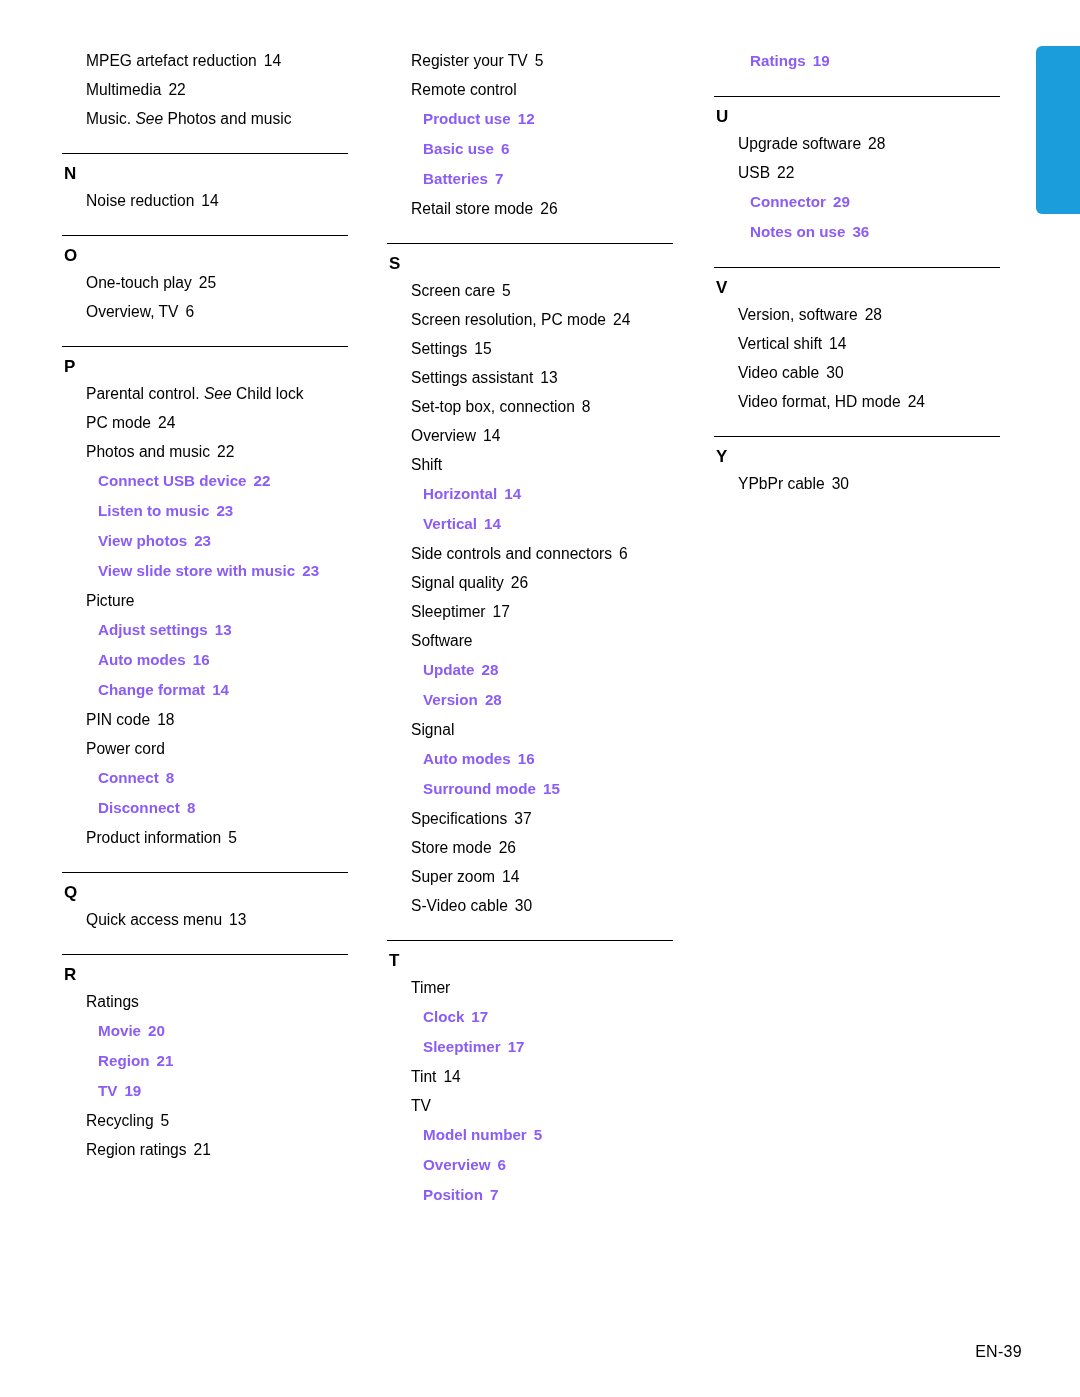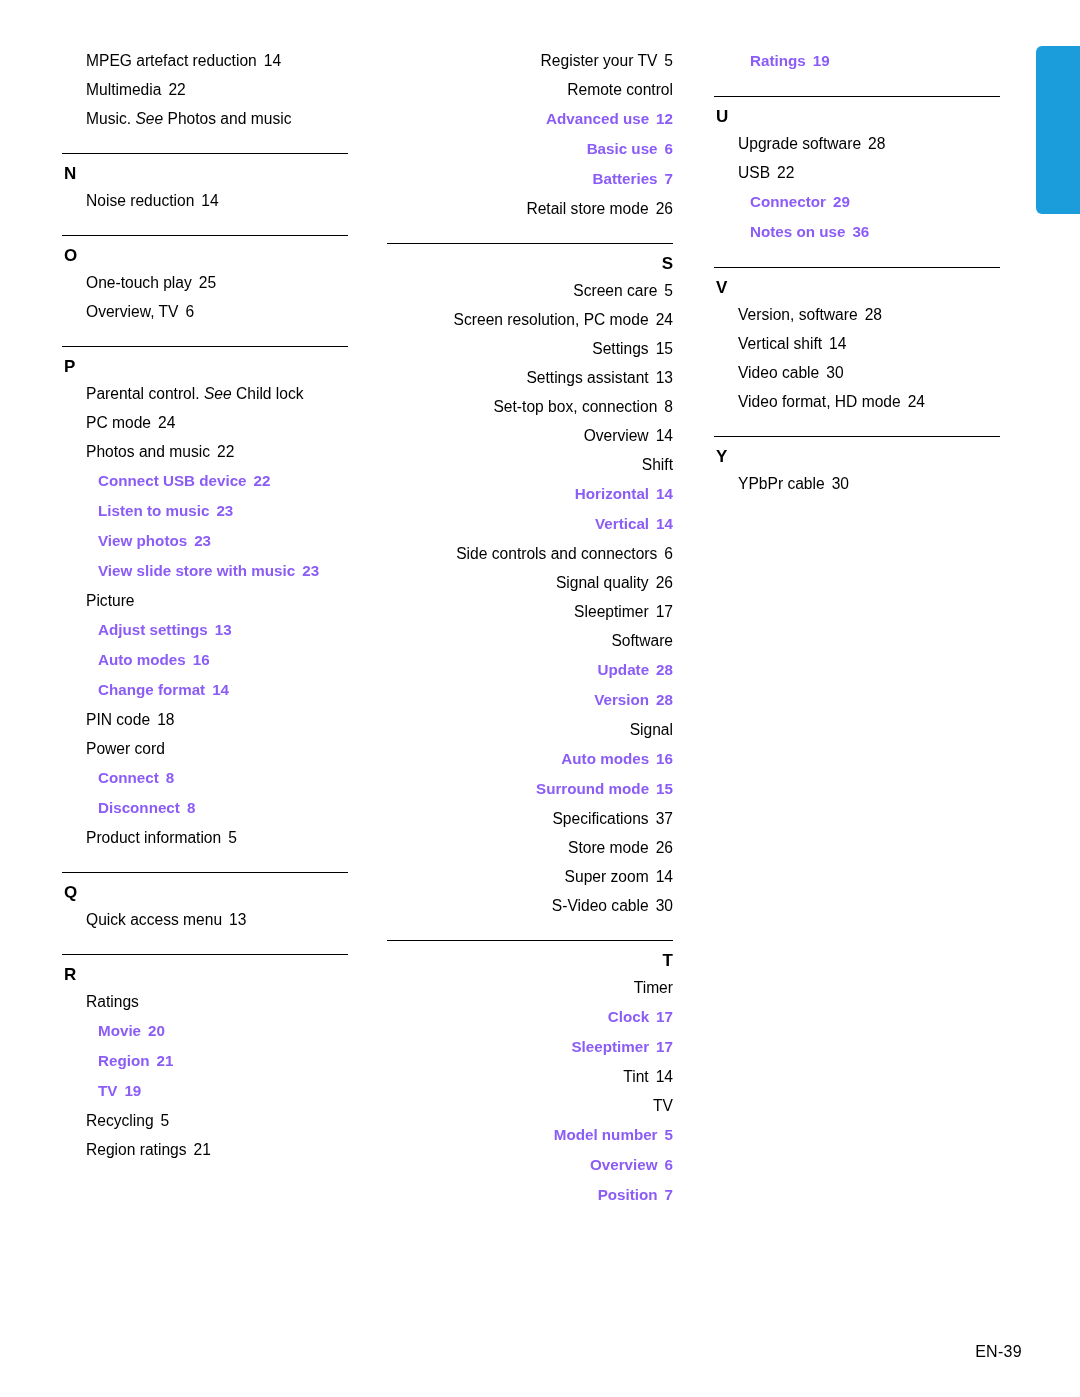--- a/index.html
+++ b/index.html
@@ -48,21 +48,21 @@
     left: 62px;
     top: 46px;
     width: 960px;
   }
   .col {
     position: absolute;
     top: 0;
     width: 286px;
   }
   .col-1 { left: 0; }
-  .col-2 { left: 325px; text-align: right; }
+  .col-2 { left: 325px; }
   .col-3 { left: 652px; }
 
   .rule {
     border-top: 1.6px solid #000;
     margin: 0;
   }
 
   
   .letter {
     font-weight: bold;
@@ -164,21 +164,21 @@
         <div class="lvl2"><span>Region</span><span class="pg">21</span></div>
         <div class="lvl2"><span>TV</span><span class="pg">19</span></div>
         <div class="lvl1"><span>Recycling</span><span class="pg">5</span></div>
         <div class="lvl1"><span>Region ratings</span><span class="pg">21</span></div>
       </div>
     </div>
   <div class="col col-2">
       <div>
         <div class="lvl1"><span>Register your TV</span><span class="pg">5</span></div>
         <div class="lvl1"><span>Remote control</span></div>
-        <div class="lvl2"><span>Advanced use</span><span class="pg">12</span></div>
+        <div class="lvl2"><span>Product use</span><span class="pg">12</span></div>
         <div class="lvl2"><span>Basic use</span><span class="pg">6</span></div>
         <div class="lvl2"><span>Batteries</span><span class="pg">7</span></div>
         <div class="lvl1"><span>Retail store mode</span><span class="pg">26</span></div>
       </div>
       <div class="rule-block">
         <div class="rule"></div>
         <div class="gap-sm"></div>
         <div class="letter">S</div>
         <div class="lvl1"><span>Screen care</span><span class="pg">5</span></div>
         <div class="lvl1"><span>Screen resolution, PC mode</span><span class="pg">24</span></div>

